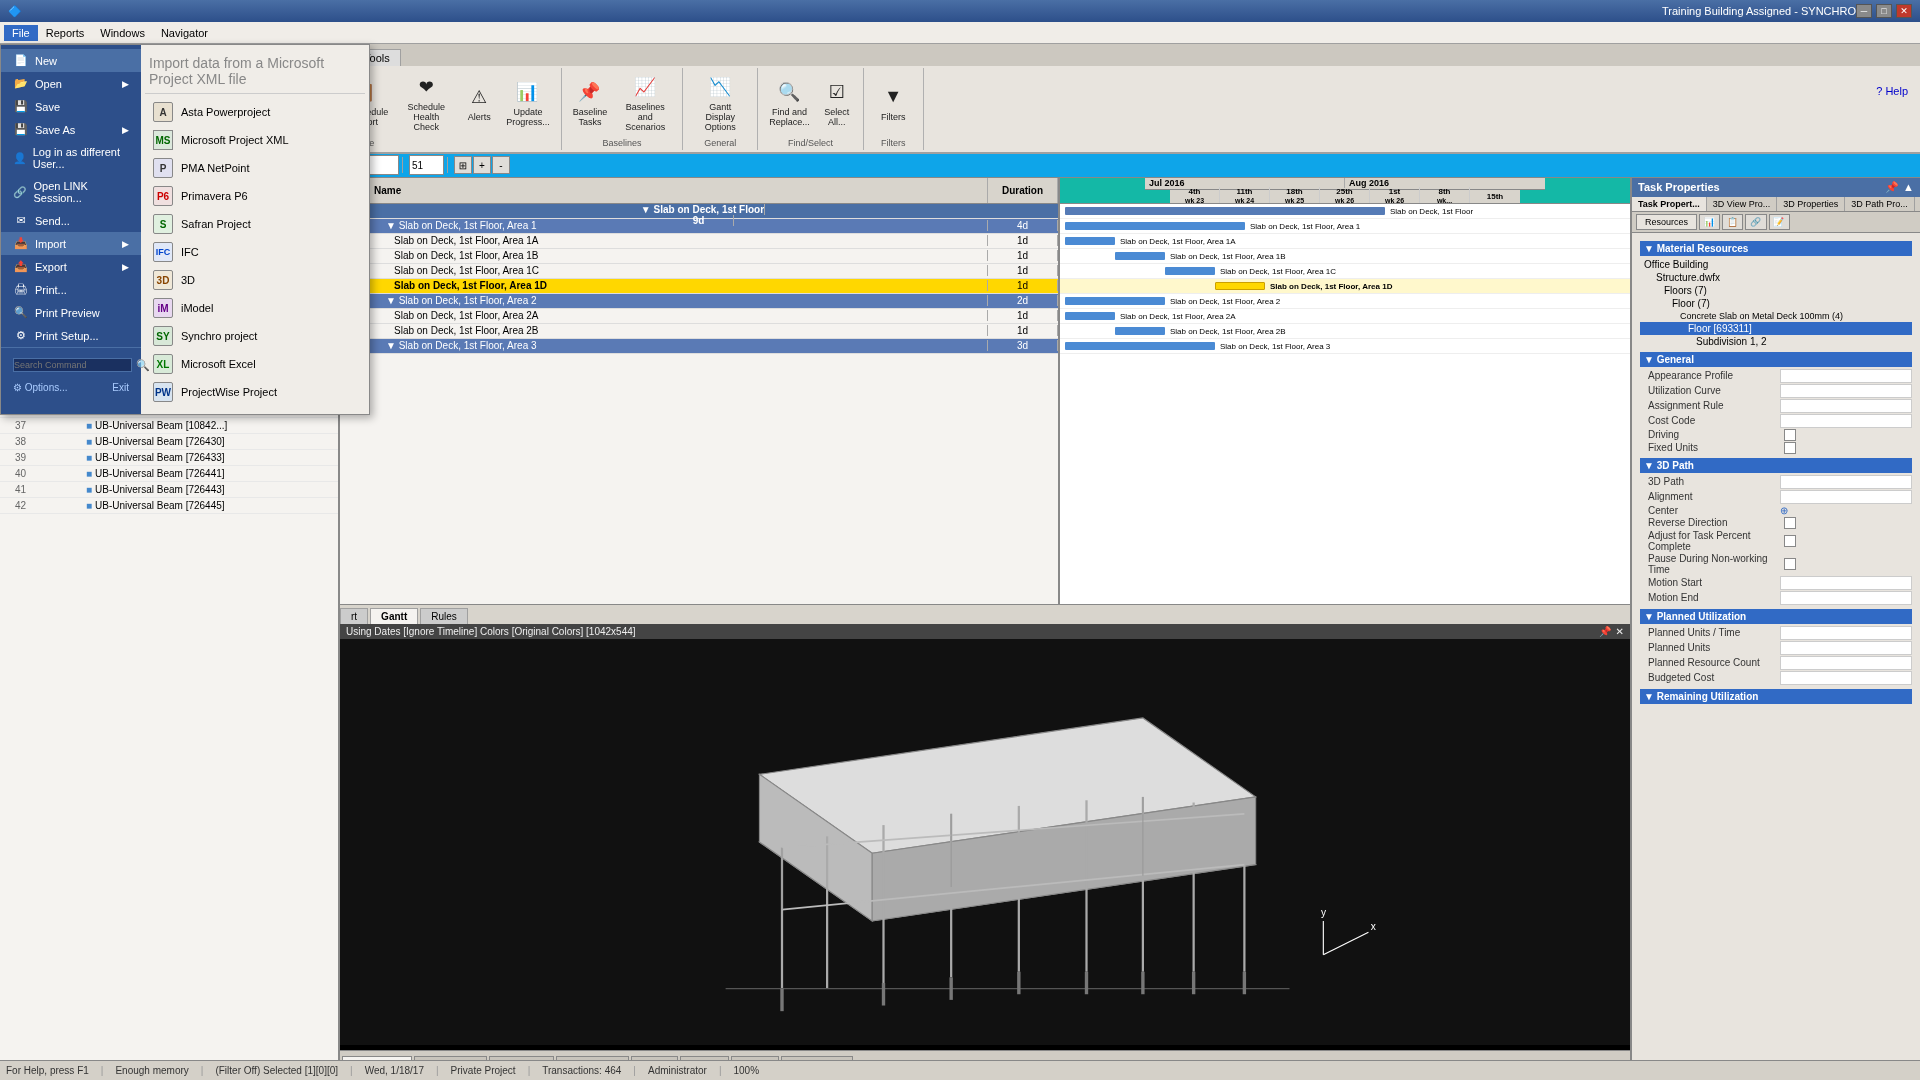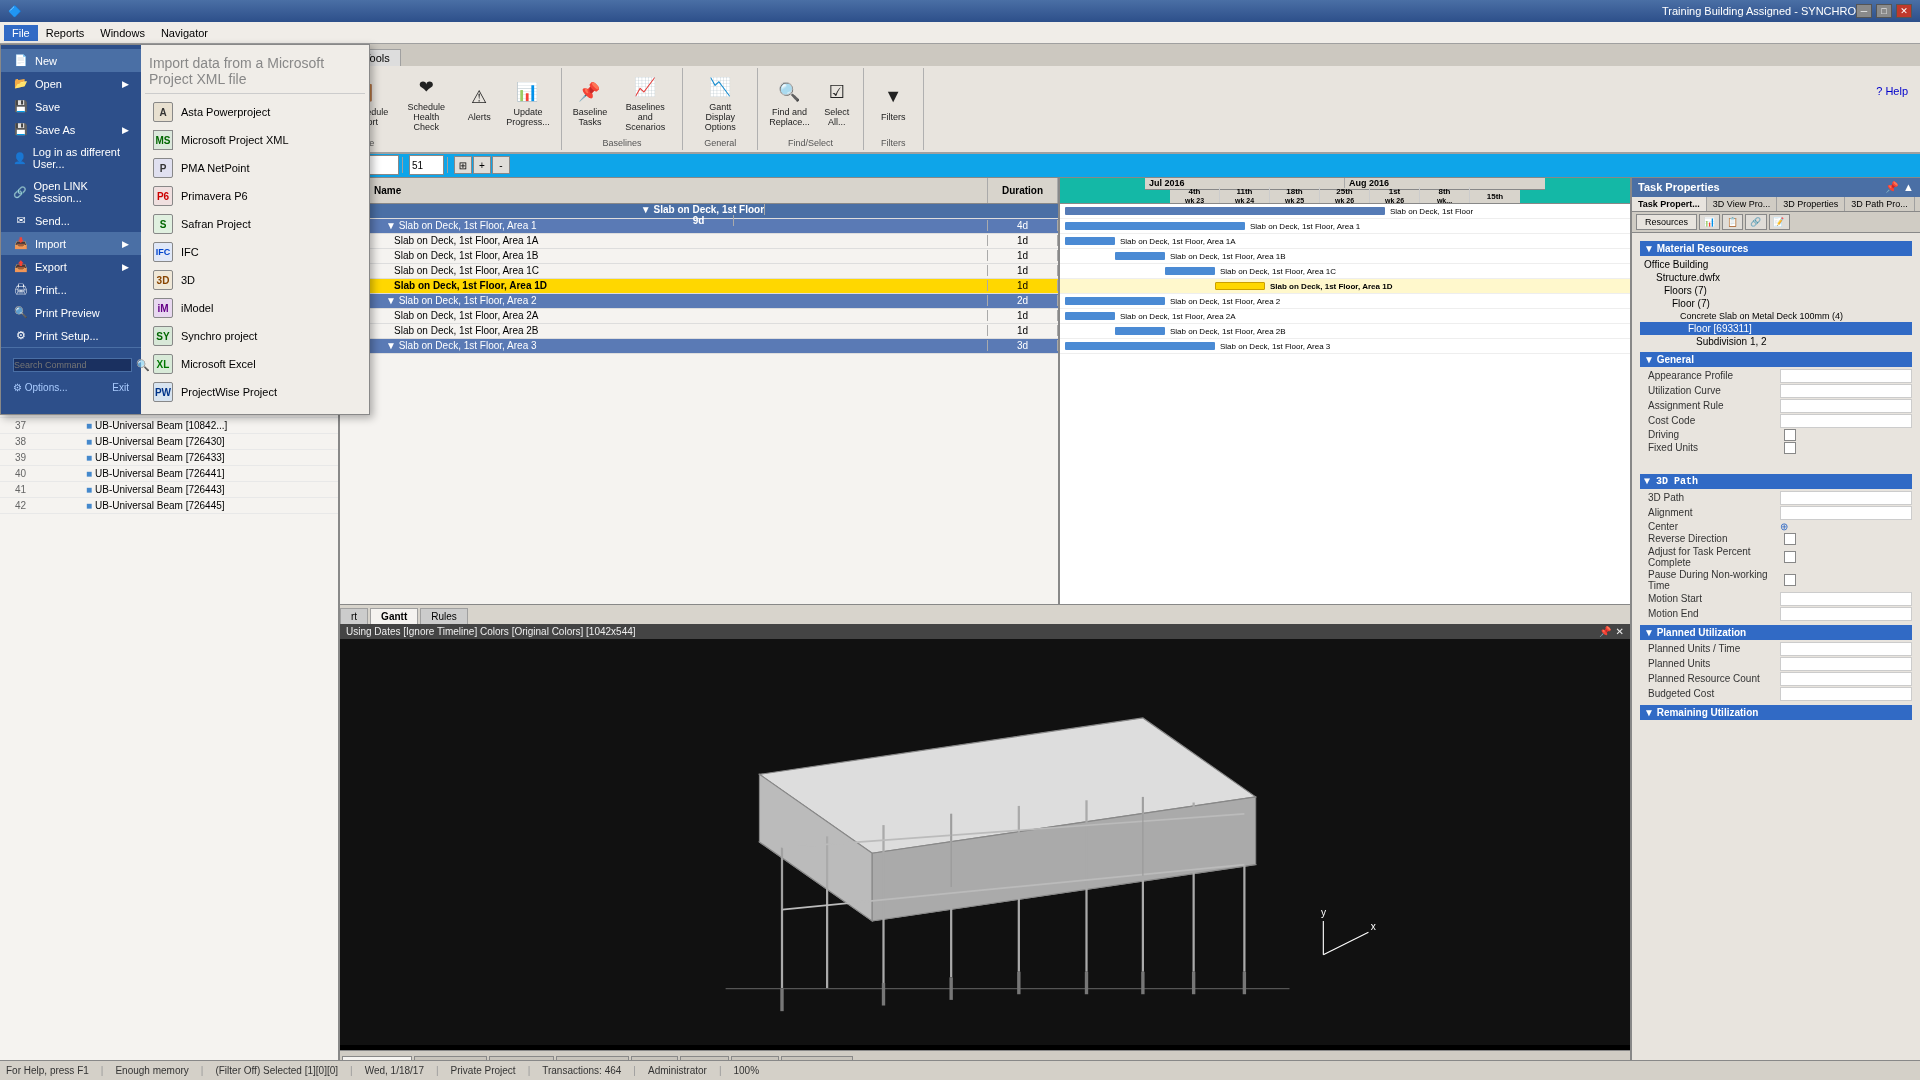--- a/index.html
+++ b/index.html
@@ -1024,21 +1024,21 @@
       </div>
       <div class="prop-row">
         <div class="prop-label">Driving</div>
         <div class="prop-checkbox"></div>
       </div>
       <div class="prop-row">
         <div class="prop-label">Fixed Units</div>
         <div class="prop-checkbox"></div>
       </div>
 
-      <div class="prop-section-header" style="margin-top:20px;font-family:Liberation Mono, monospace;">
+      <div class="prop-section-header" style="margin-top:4px;">
         <span>▼ 3D Path</span>
       </div>
       <div class="prop-row">
         <div class="prop-label">3D Path</div>
         <input class="prop-value" type="text" value="" style="font-size: 9px;">
       </div>
       <div class="prop-row">
         <div class="prop-label">Alignment</div>
         <input class="prop-value" type="text" value="" style="font-size: 9px;">
       </div>

